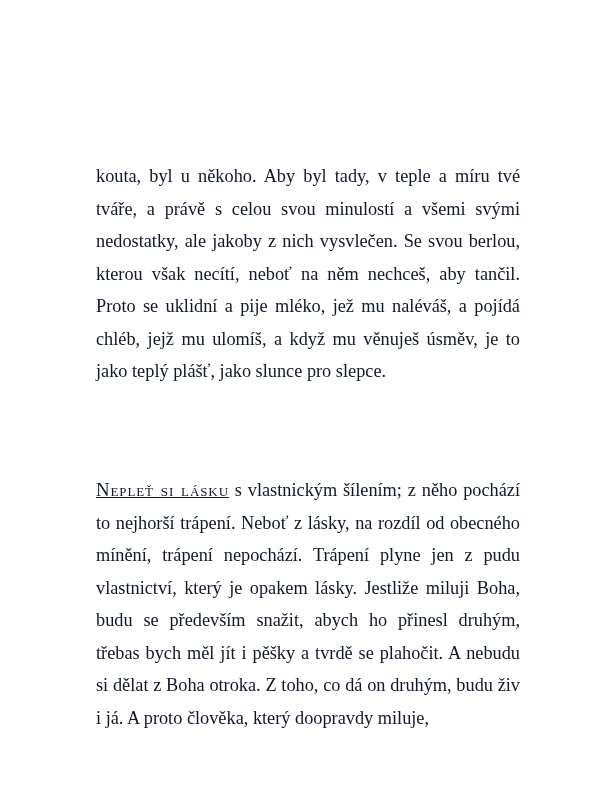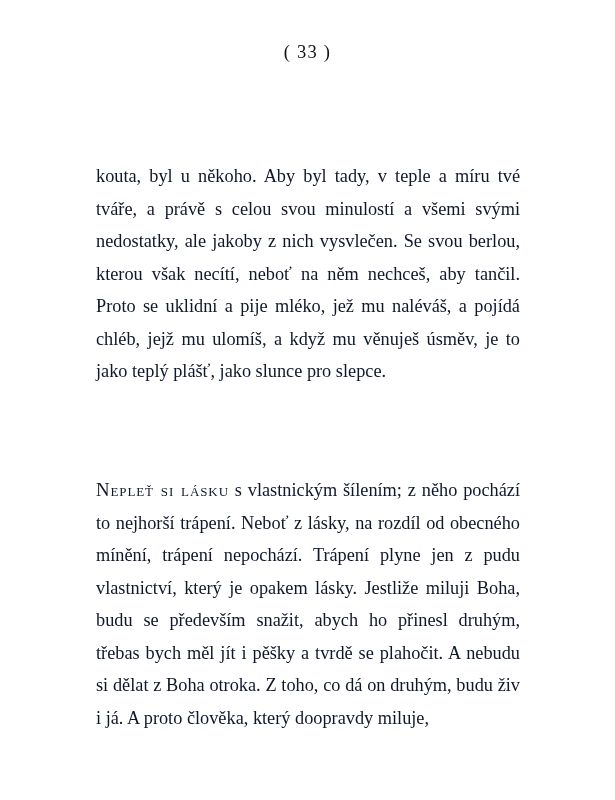--- a/index.html
+++ b/index.html
@@ -46,31 +46,31 @@
   #para-1 {
     top: 160px;
   }
   #para-2 {
     top: 474px;
   }
   .smallcaps {
     font-variant: small-caps;
     letter-spacing: 0.9px;
     font-size: 18.8px;
+    text-decoration: underline;
   }
   .text-block > span {
     display: inline;
   }
 </style>
 </head>
 <body>
 
 <div class="page">
 
-  <div class="page-number">( 33 )</div>
 
   <div class="text-block" id="para-1">
     <span>kouta, byl u někoho. Aby byl tady, v teple a míru tvé tváře, a právě s celou svou minulostí a všemi svými nedostatky, ale jakoby z nich vysvlečen. Se svou berlou, kterou však necítí, neboť na něm nechceš, aby tančil. Proto se uklidní a pije mléko, jež mu naléváš, a pojídá chléb, jejž mu ulomíš, a když mu věnuješ úsměv, je to jako teplý plášť, jako slunce pro slepce.</span>
   </div>
 
   <div class="text-block" id="para-2">
     <span class="smallcaps">Nepleť si lásku</span><span> s vlastnickým šílením; z něho pochází to nejhorší trápení. Neboť z lásky, na rozdíl od obecného mínění, trápení nepochází. Trápení plyne jen z pudu vlastnictví, který je opakem lásky. Jestliže miluji Boha, budu se především snažit, abych ho přinesl druhým, třebas bych měl jít i pěšky a tvrdě se plahočit. A nebudu si dělat z Boha otroka. Z toho, co dá on druhým, budu živ i já. A proto člověka, který doopravdy miluje,</span>
   </div>
 
 </div>

